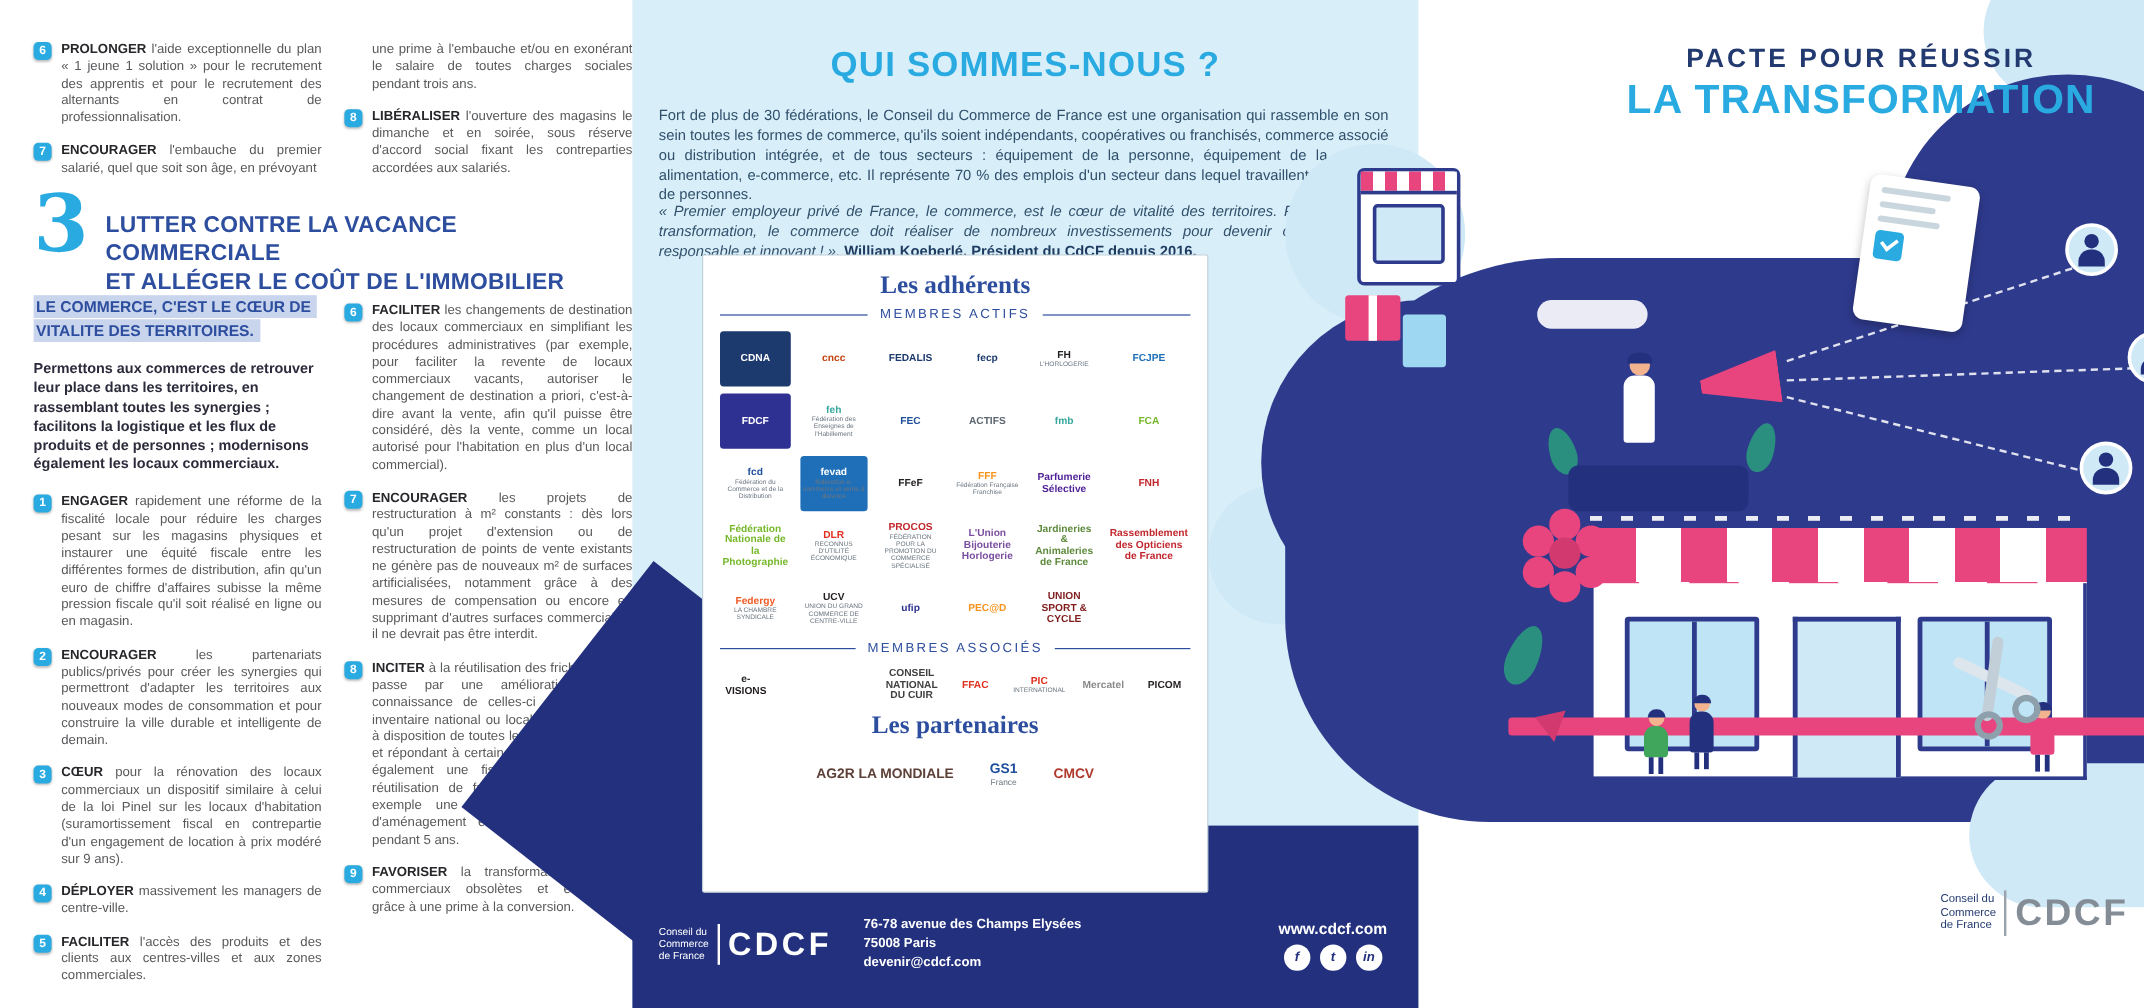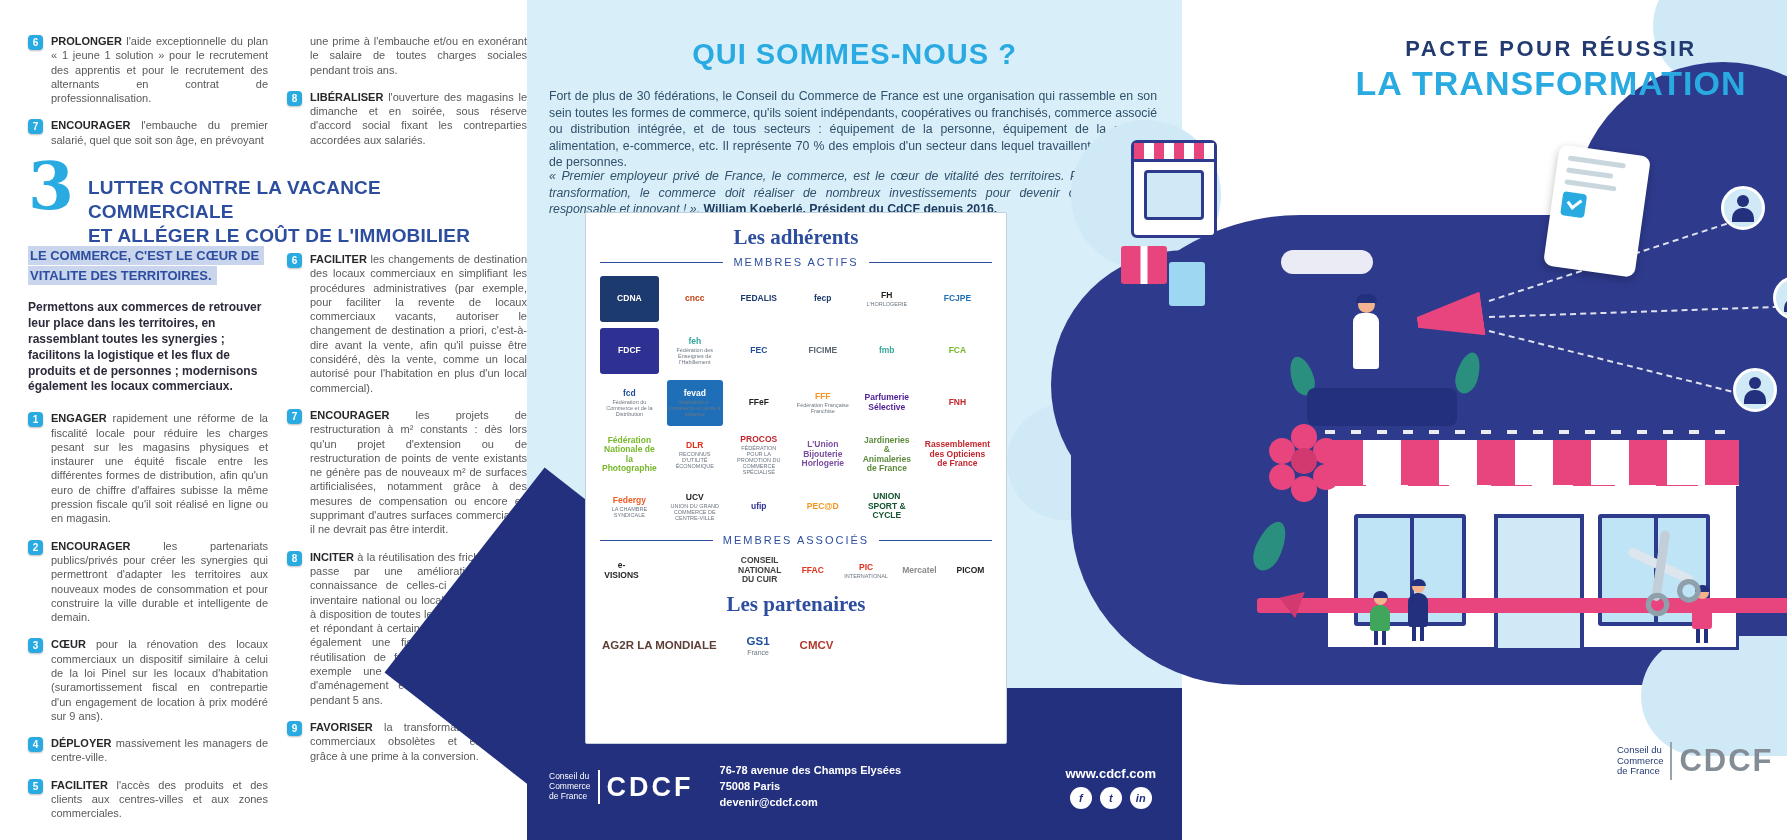--- a/index.html
+++ b/index.html
@@ -41,21 +41,21 @@
   .divider{display:flex;align-items:center;gap:10px;color:#2d4e9e;font-size:11px;letter-spacing:2px;margin:4px 0 8px}
   .divider::before,.divider::after{content:"";flex:1;height:1px;background:#2d4e9e}
   .logo-grid{display:grid;gap:6px 8px;margin-bottom:4px}
   .grid-six{grid-template-columns:repeat(6,1fr)}
   .grid-seven{grid-template-columns:repeat(7,1fr)}
   .logo-tile{min-height:42px;border-radius:3px;display:flex;flex-direction:column;align-items:center;justify-content:center;
              text-align:center;padding:2px;line-height:1.1}
   .grid-seven .logo-tile{min-height:30px}
   .lt-main{font-size:8.5px;font-weight:bold}
   .lt-sub{font-size:5.5px;color:#6b7680;margin-top:1px}
-  .partner-row{display:flex;align-items:center;gap:26px;margin-top:6px}
+  .partner-row{display:flex;justify-content:center;align-items:center;gap:26px;margin-top:6px}
   .partner-tile{text-align:center}
   .partner-tile .lt-main{font-size:11.5px}
   .partner-tile .lt-sub{font-size:7px}
   .mid-footer{position:absolute;left:0;top:752px;width:655px;height:70px;display:flex;align-items:center;z-index:4;color:#fff}
   .brand{display:flex;align-items:center;margin-left:22px}
   .brand-small{font-size:8.5px;line-height:1.15;text-align:left;margin-right:7px}
   .brand-bar{width:2px;height:34px;background:#fff;margin-right:7px}
   .brand-big{font-size:27px;font-weight:bold;letter-spacing:3px}
   .addr{margin-left:26px;font-size:11px;font-weight:bold;line-height:1.45}
   .webcol{margin-left:auto;margin-right:26px;text-align:center}
@@ -275,21 +275,21 @@
           <span class="lt-main">feh</span>
           <span class="lt-sub">Fédération des Enseignes de l'Habillement</span>
         </div>
 
         <div class="logo-tile" style="color: rgb(31, 78, 156);">
           <span class="lt-main">FEC</span>
           <span class="lt-sub"></span>
         </div>
 
         <div class="logo-tile" style="color: rgb(91, 102, 112);">
-          <span class="lt-main">FICIME</span>
+          <span class="lt-main">ACTIFS</span>
           <span class="lt-sub"></span>
         </div>
 
         <div class="logo-tile" style="color: rgb(53, 167, 156);">
           <span class="lt-main">fmb</span>
           <span class="lt-sub"></span>
         </div>
 
         <div class="logo-tile" style="color: rgb(118, 184, 42);">
           <span class="lt-main">FCA</span>
@@ -369,21 +369,21 @@
         <div class="logo-tile" style="color: rgb(46, 49, 146);">
           <span class="lt-main">ufip</span>
           <span class="lt-sub"></span>
         </div>
 
         <div class="logo-tile" style="color: rgb(247, 148, 29);">
           <span class="lt-main">PEC@D</span>
           <span class="lt-sub"></span>
         </div>
 
-        <div class="logo-tile" style="color: #14532d;">
+        <div class="logo-tile" style="color: #7f1d1d;">
           <span class="lt-main">UNION SPORT &amp; CYCLE</span>
           <span class="lt-sub"></span>
         </div>
       </div>
     <div class="divider">
         <span>MEMBRES ASSOCIÉS</span>
       </div>
     <div class="logo-grid grid-seven">
 
         <div class="logo-tile" style="color: rgb(35, 31, 32);">

